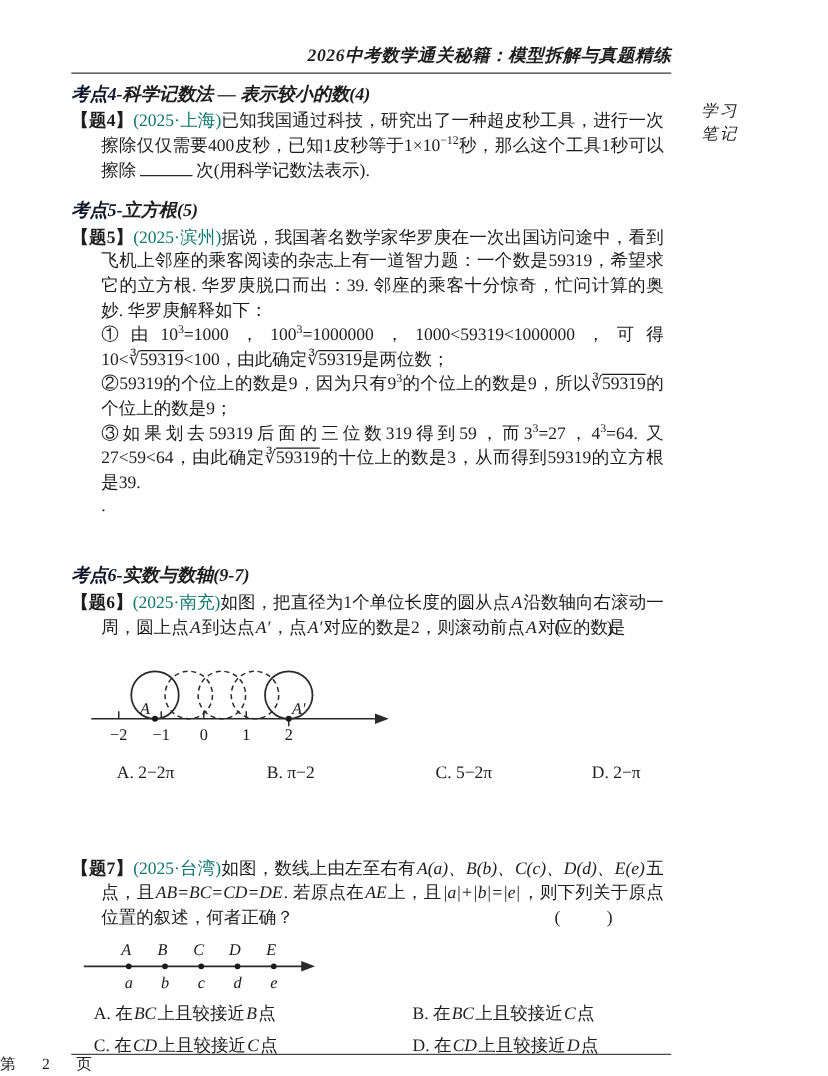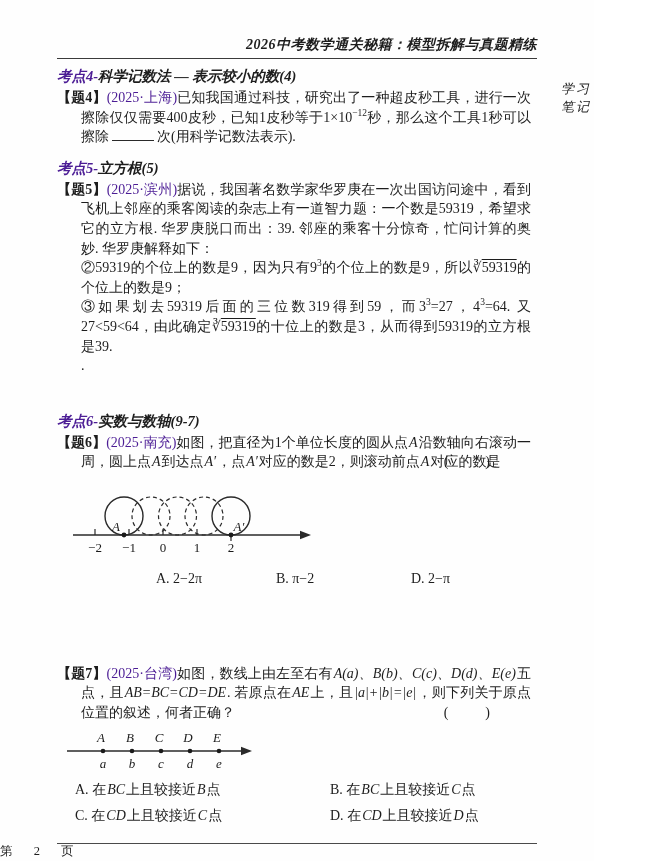--- a/index.html
+++ b/index.html
@@ -10,29 +10,29 @@
   .header-title{
     position:absolute;top:36px;right:57px;font-size:14px;font-weight:bold;font-style:italic;
     letter-spacing:0.5px;
   }
   .header-rule{position:absolute;top:58px;left:57px;right:57px;border-top:1.6px solid #3a3a3a;}
   .notes-label{position:absolute;top:80px;left:561px;font-size:13px;font-weight:normal;font-style:italic;letter-spacing:2px;}
 
   .content{position:absolute;left:57px;top:66px;width:474px;font-size:14px;line-height:19.6px;text-align:justify;}
 
   .kaodian{font-weight:bold;font-style:italic;font-size:14.5px;line-height:20px;text-align:left;}
-  .kaodian .red{color:#4c1d95;}
+  .kaodian .red{color:#0f172a;}
   .mt12{margin-top:11px;}
   .mt36{margin-top:35px;}
 
   p{margin:0;}
   .q{padding-left:24px;text-indent:-24px;margin-top:2px;}
   .sub{margin-left:24px;}
   .tag{font-weight:bold;}
-  .src{color:#4c1d95;}
+  .src{color:#0f766e;}
   .var{font-style:italic;font-family:"Liberation Serif",serif;padding:0 1px;}
   sup{font-size:9.5px;line-height:0;}
   .rad{white-space:nowrap;}
   .rad .bar{text-decoration:overline;}
   .blank{display:inline-block;width:42px;height:13px;border-bottom:1.2px solid #2a2a2a;vertical-align:baseline;margin:0 3px;}
   .rel{position:relative;}
   .ansp{position:absolute;right:40px;bottom:0;white-space:pre;letter-spacing:1px;}
 
   .fig6{margin:5px 0 0 10px;}
   .fig7{margin:3px 0 0 8px;}
@@ -67,20 +67,23 @@
     <p class="q">
       <span class="tag">【题4】</span><span class="src">(2025·上海)</span><span>已知我国通过科技，研究出了一种超皮秒工具，进行一次擦除仅仅需要400皮秒，已知1皮秒等于1×10</span><sup>−12</sup><span>秒，那么这个工具1秒可以擦除</span><span class="blank"></span><span>次(用科学记数法表示).</span>
     </p>
 
     <div class="kaodian mt12">
       <span class="red">考点5-</span><span>立方根(5)</span>
     </div>
 
     <p class="q">
       <span class="tag">【题5】</span><span class="src">(2025·滨州)</span><span>据说，我国著名数学家华罗庚在一次出国访问途中，看到飞机上邻座的乘客阅读的杂志上有一道智力题：一个数是59319，希望求它的立方根. 华罗庚脱口而出：39. 邻座的乘客十分惊奇，忙问计算的奥妙. 华罗庚解释如下：</span>
+    </p>
+    <p class="sub">
+      <span>①由10</span><sup>3</sup><span>=1000，100</span><sup>3</sup><span>=1000000，1000&lt;59319&lt;1000000，可得10&lt;</span><span class="rad"><span>∛</span><span class="bar">59319</span></span><span>&lt;100，由此确定</span><span class="rad"><span>∛</span><span class="bar">59319</span></span><span>是两位数；</span>
     </p>
     <p class="sub">
       <span>②59319的个位上的数是9，因为只有9</span><sup>3</sup><span>的个位上的数是9，所以</span><span class="rad"><span>∛</span><span class="bar">59319</span></span><span>的个位上的数是9；</span>
     </p>
     <p class="sub">
       <span>③如果划去59319后面的三位数319得到59，而3</span><sup>3</sup><span>=27，4</span><sup>3</sup><span>=64. 又27&lt;59&lt;64，由此确定</span><span class="rad"><span>∛</span><span class="bar">59319</span></span><span>的十位上的数是3，从而得到59319的立方根是39.</span>
     </p>
     <p class="sub">
       <span>.</span>
     </p>
@@ -123,24 +126,25 @@
         <text x="62" y="75" text-anchor="middle" class="svgtxt" fill="#1a1a1a">−1</text>
         <text x="96" y="75" text-anchor="middle" class="svgtxt" fill="#1a1a1a">0</text>
         <text x="130" y="75" text-anchor="middle" class="svgtxt" fill="#1a1a1a">1</text>
         <text x="164" y="75" text-anchor="middle" class="svgtxt" fill="#1a1a1a">2</text>
       </svg>
     </div>
 
     <div class="opts6">
       <span class="o1"><span>A.</span> <span>2−2π</span></span>
       <span class="o2"><span>B.</span> <span>π−2</span></span>
+      <span class="o3"><span>C.</span> <span>5−2π</span></span>
       <span class="o4"><span>D.</span> <span>2−π</span></span>
     </div>
 
-    <div class="rel" style="margin-top:75px;">
+    <div class="rel" style="margin-top:57px;">
       <p class="q">
         <span class="tag">【题7】</span><span class="src">(2025·台湾)</span><span>如图，数线上由左至右有</span><span class="var">A(a)、B(b)、C(c)、D(d)、E(e)</span><span>五点，且</span><span class="var">AB=BC=CD=DE</span><span>. 若原点在</span><span class="var">AE</span><span>上，且</span><span class="var">|a|+|b|=|e|</span><span>，则下列关于原点位置的叙述，何者正确？</span>
       </p>
       <span class="ansp">(        )</span>
     </div>
 
     <div class="fig7">
       <svg width="200" height="48" viewBox="0 0 200 48">
         <line x1="2" y1="26" x2="178" y2="26" stroke="#2a2a2a" stroke-width="1.4"></line>
         <polygon points="187,26 176,21.8 176,30.2" fill="#2a2a2a"></polygon>

